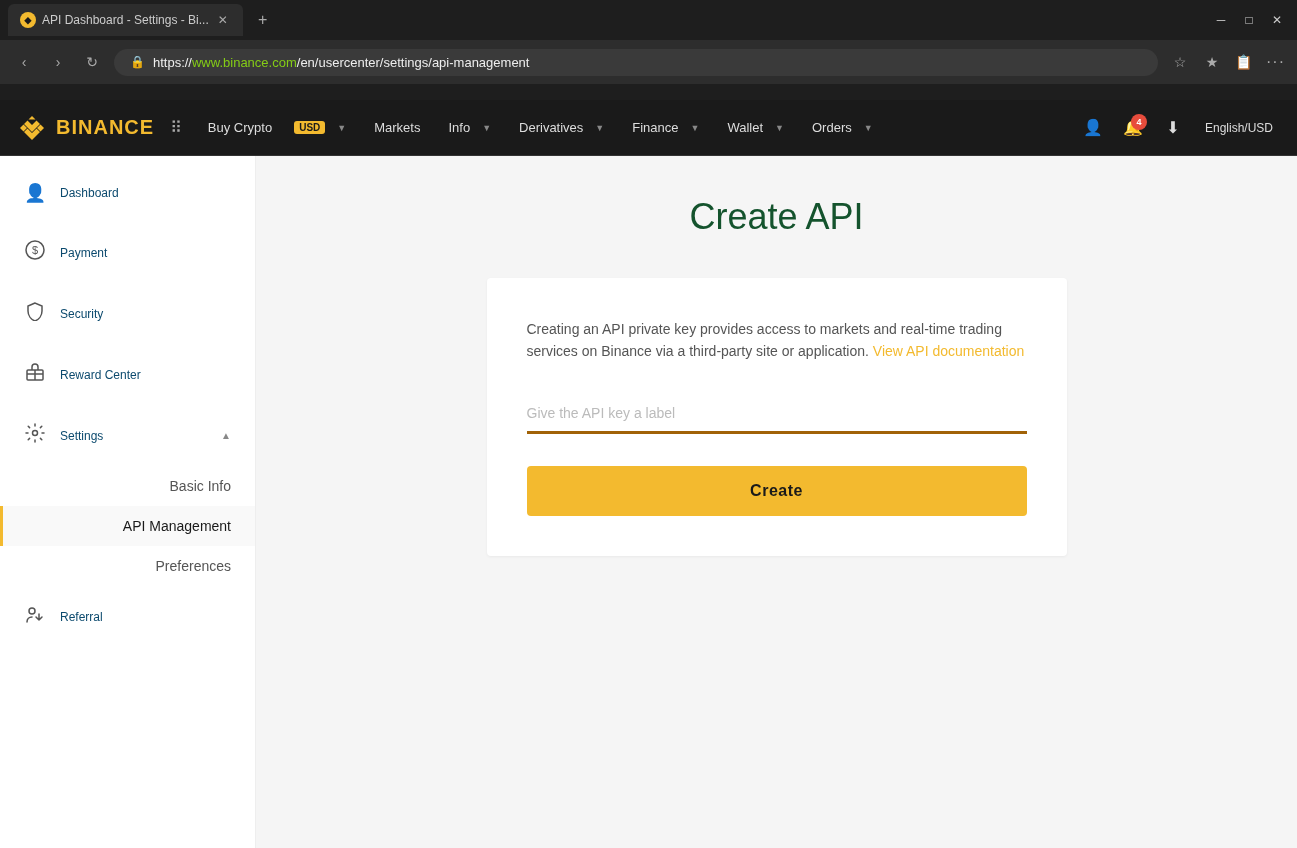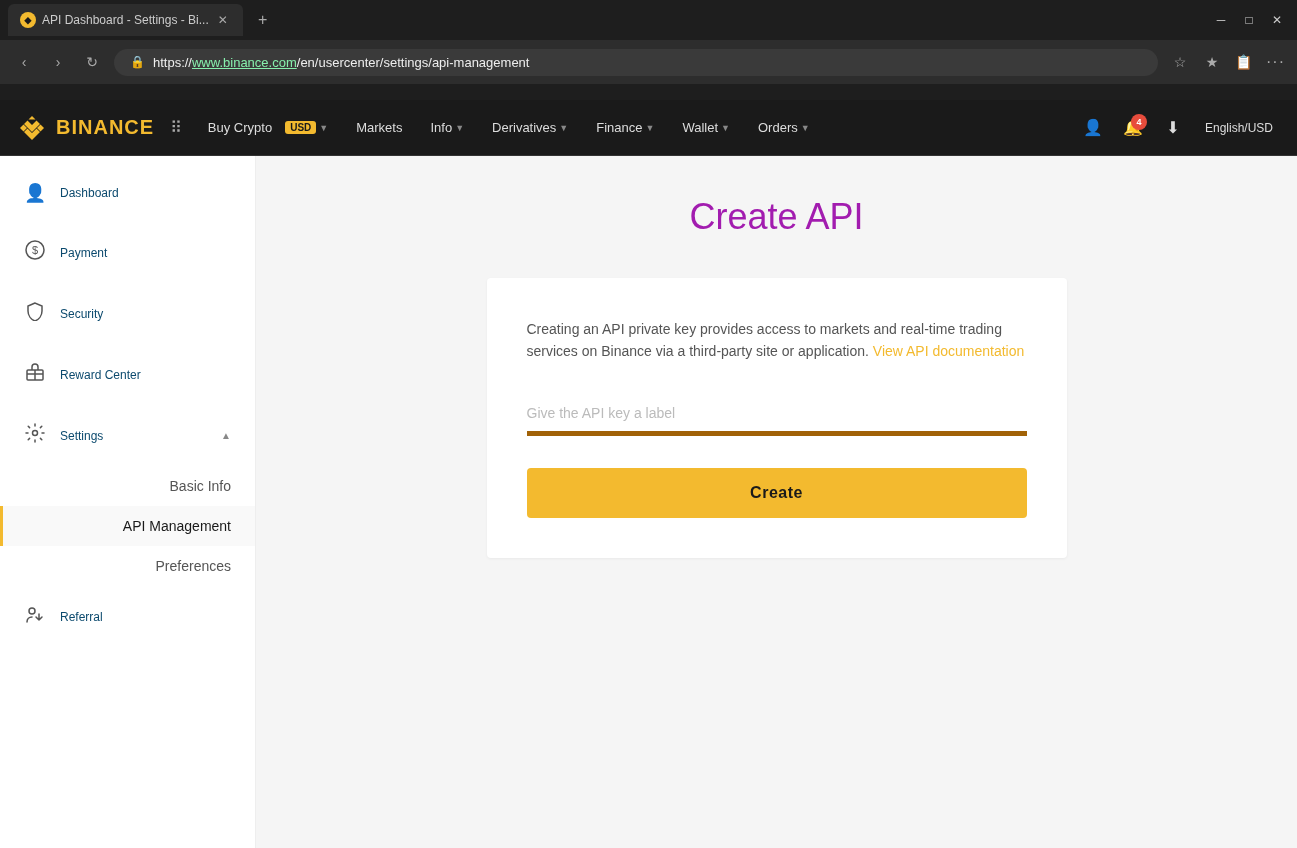--- a/index.html
+++ b/index.html
@@ -113,21 +113,21 @@
       border-radius: 20px;
       padding: 6px 16px;
       color: #eee;
       font-size: 13px;
       display: flex;
       align-items: center;
       gap: 8px;
     }
     .lock-icon { color: #aaa; font-size: 12px; }
     .url-text { color: #eee; font-size: 13px; }
-    .url-text .highlight { color: #86efac; font-weight: 500; text-decoration: underline; }
+    .url-text .highlight { color: #84cc16; font-weight: 500; }
     .address-actions {
       display: flex;
       gap: 8px;
       align-items: center;
     }
     .addr-icon-btn {
       color: #aaa;
       cursor: pointer;
       width: 24px;
       height: 24px;
@@ -183,21 +183,21 @@
       cursor: pointer;
     }
     .nav-item {
       color: #ddd;
       font-size: 13px;
       padding: 0 10px;
       cursor: pointer;
       white-space: nowrap;
       display: flex;
       align-items: center;
-      gap: 3px;
+      gap: 12px;
     }
     .nav-badge {
       background: #f3ba2f;
       color: #1a1a1a;
       font-size: 10px;
       font-weight: bold;
       padding: 1px 5px;
       border-radius: 3px;
       margin-left: 10px;
     }
@@ -298,21 +298,21 @@
       background: #f5f5f5;
       overflow-y: auto;
       display: flex;
       flex-direction: column;
       align-items: center;
       padding: 40px 20px;
     }
     .page-title {
       font-size: 36px;
       font-weight: 400;
-      color: #a21caf;
+      color: #14532d;
       margin-bottom: 40px;
     }
     .api-card {
       background: #fff;
       border-radius: 4px;
       padding: 40px;
       width: 580px;
       box-shadow: 0 1px 3px rgba(0,0,0,0.05);
     }
     .api-description {
@@ -322,21 +322,21 @@
       margin-bottom: 32px;
     }
     .api-doc-link {
       color: #f3ba2f;
       text-decoration: none;
       cursor: pointer;
     }
     .api-label-input {
       width: 100%;
       border: none;
-      border-bottom: 5px solid #a16207;
+      border-bottom: 3px solid #a16207;
       padding: 10px 0;
       font-size: 14px;
       color: #333;
       background: transparent;
       outline: none;
       margin-bottom: 32px;
     }
     .api-label-input::placeholder { color: #bbb; }
     .create-btn {
       width: 100%;

